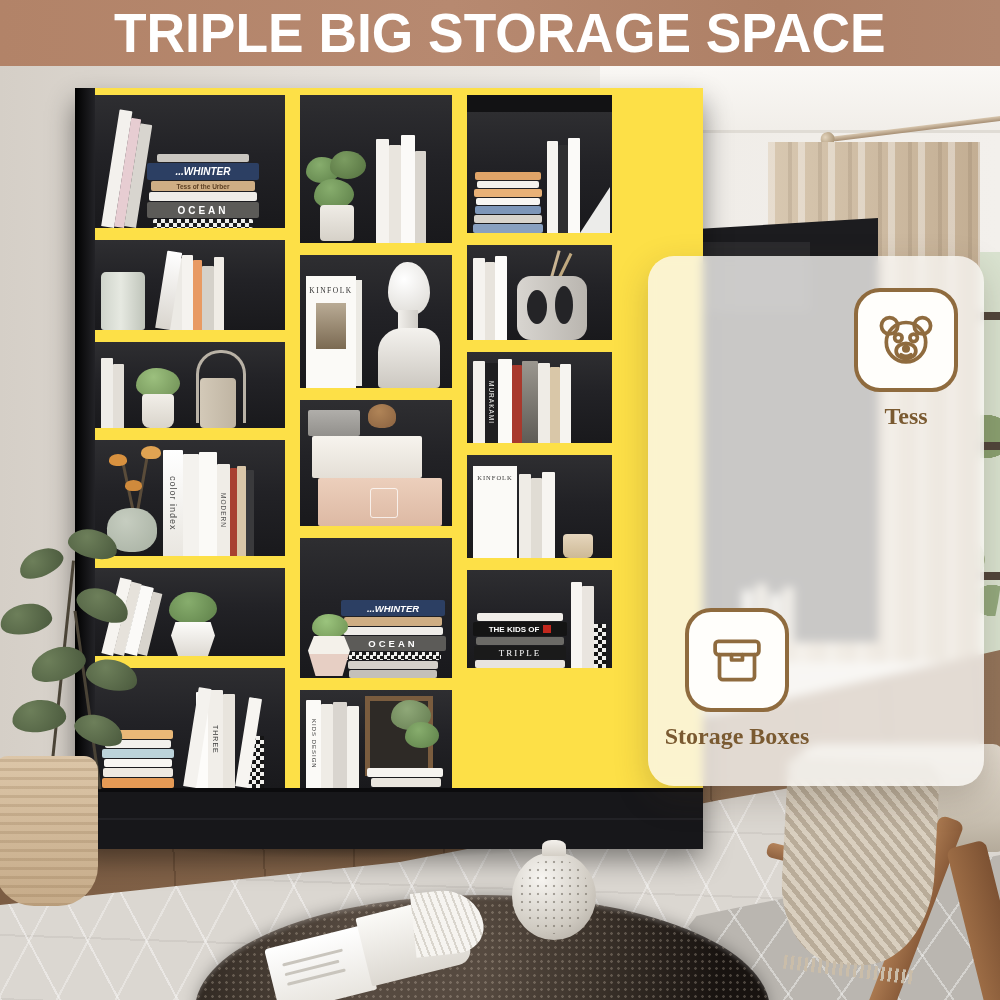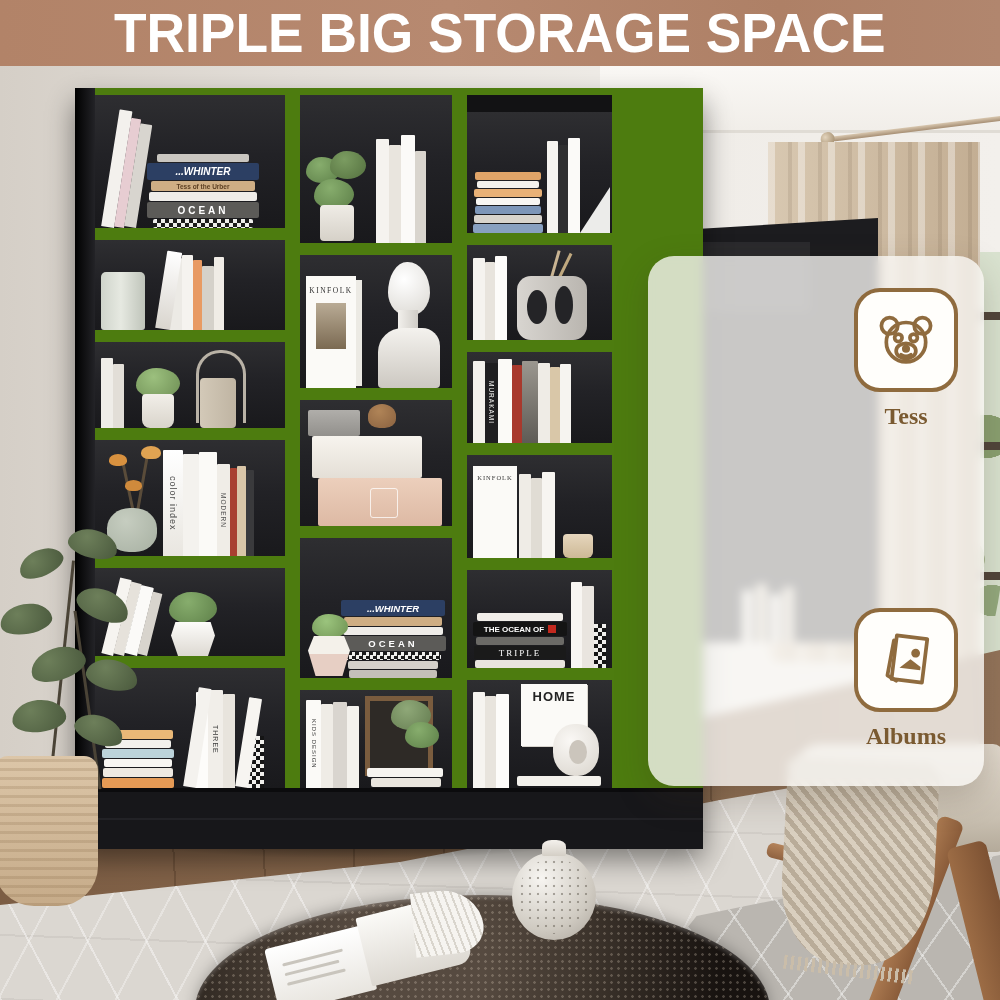--- a/index.html
+++ b/index.html
@@ -82,21 +82,21 @@
   .lplant-pot{left:-6px;top:756px;width:104px;height:150px;z-index:6;border-radius:14px 14px 40px 40px;
         background:linear-gradient(180deg,#dcc6a8,#c6ab89);}
   .lplant-pot .weave{position:absolute;inset:0;border-radius:inherit;
         background:repeating-linear-gradient(0deg,rgba(120,90,55,.18) 0 3px,transparent 3px 9px);}
   .lplant{left:-10px;top:520px;width:190px;height:260px;z-index:6;}
   .leaf{position:absolute;background:radial-gradient(circle at 35% 30%,#6d7f5a,#49583c);
         border-radius:50% 50% 50% 50%/60% 60% 40% 40%;}
   .stem{position:absolute;width:3px;background:#4a4336;}
 
   
-  .case{left:75px;top:88px;width:628px;height:757px;z-index:5;background:#4d7c0f;
+  .case{left:75px;top:88px;width:628px;height:757px;z-index:5;background:#fde047;
         box-shadow:0 14px 26px rgba(0,0,0,.45);}
   .case .sidehl{position:absolute;left:0;top:0;width:20px;height:100%;
         background:linear-gradient(90deg,#000,#232327);}
   .cell{position:absolute;background:linear-gradient(180deg,#2e2e31 0%,#222226 45%,#19191c 100%);
         display:flex;align-items:flex-end;padding:0 6px;box-sizing:border-box;overflow:hidden;}
   .plinth{position:absolute;left:0;top:700px;width:100%;height:57px;background:#17171a;
         border-top:4px solid #0b0b0d;}
   .plinth .seam{position:absolute;left:0;top:26px;width:100%;height:2px;background:#222226;}
   .case-shadow{left:70px;top:838px;width:575px;height:26px;z-index:4;
         background:radial-gradient(50% 100% at 50% 0,rgba(0,0,0,.42),transparent 80%);}
@@ -426,45 +426,32 @@
       </div>
       <span class="b" style="width:12px;height:84px;background:#efecE6"></span>
       <span class="b" style="width:11px;height:80px;background:#e0dcd4"></span>
       <span class="b" style="width:13px;height:86px;background:#f7f5f1"></span>
       <div style="align-self:flex-end;width:30px;height:24px;background:linear-gradient(#e6d6bd,#cdb996);border-radius:4px 4px 6px 6px;margin-left:8px"></div>
     </div>
     <div class="cell" style="left:392px;top:482px;width:145px;height:98px">
       <div class="hstack" style="width:96px">
         <div class="hb" style="width:86px;height:8px;background:#f1eee9"></div>
         <div class="hb" style="width:94px;height:14px;background:#141414;gap:4px">
-            <span style="color:#fff;font-weight:700;font-size:8px">THE OCEAN OF</span>
+            <span style="color:#fff;font-weight:700;font-size:8px">THE KIDS OF</span>
             <span style="display:inline-block;width:8px;height:8px;background:#c2281e"></span>
           </div>
         <div class="hb" style="width:88px;height:8px;background:#6b6a66"></div>
         <div class="hb" style="width:92px;height:13px;background:#1a1a1a">
             <span style="color:#fff;font-family:'Liberation Serif',serif;font-size:9px;letter-spacing:2px">TRIPLE</span>
           </div>
         <div class="hb" style="width:90px;height:8px;background:#e8e4de"></div>
       </div>
       <span class="b" style="width:11px;height:86px;background:#f8f6f2;margin-left:4px"></span>
       <span class="b" style="width:12px;height:82px;background:#e9e5df"></span>
       <span class="bookend-b" style="height:44px"></span>
-    </div>
-    <div class="cell" style="left:392px;top:592px;width:145px;height:108px">
-      <span class="b" style="width:12px;height:96px;background:#f6f4f0"></span>
-      <span class="b" style="width:11px;height:92px;background:#e8e4dd"></span>
-      <span class="b" style="width:13px;height:94px;background:#fdfcfa"></span>
-      <div style="position:relative;width:96px;height:104px;margin-left:2px">
-        <div style="position:absolute;left:10px;top:0;width:66px;height:62px;background:#fbfaf7;box-shadow:1px 1px 0 #d8d4cd;display:flex;justify-content:center">
-          <span style="font-weight:700;font-size:13px;color:#232323;margin-top:5px;letter-spacing:1px">HOME</span>
-        </div>
-        <div style="position:absolute;left:42px;top:40px;width:46px;height:52px;background:radial-gradient(circle at 38% 32%,#faf8f5,#d9d4cc);border-radius:46%"></div>
-        <div style="position:absolute;left:58px;top:56px;width:18px;height:24px;background:#cbc5bc;border-radius:50%"></div>
-        <div style="position:absolute;left:6px;top:92px;width:84px;height:10px;background:#f3f1ec;border-radius:2px"></div>
-      </div>
     </div>
 
     <div class="plinth">
         <div class="seam"></div>
       </div>
   </div>
   <div class="abs case-shadow"></div>
 
   <div class="abs table">
       <div class="speck"></div>
@@ -496,32 +483,29 @@
         <ellipse cx="32" cy="42" rx="9" ry="7"></ellipse>
         <circle cx="32" cy="40" r="2" fill="#8f6b3e"></circle>
         <path d="M27.5 45.5 Q32 48.5 36.5 45.5"></path>
       </svg>
     </div>
     <div class="f-label">Tess</div>
   </div>
 
 
 
-
-  <div class="abs feature" style="left:821px;top:608px;width:170px;z-index:21">
+  <div class="abs feature" style="left:642px;top:608px;width:190px;z-index:21">
     <div class="icon-card">
       <svg viewBox="0 0 64 64">
-        <g transform="rotate(7 34 32)">
-          <rect x="21" y="11" width="28" height="40"></rect>
-          <circle cx="40" cy="25" r="4" fill="#8f6b3e" stroke="none"></circle>
-          <path d="M27 40 L36 31 L46 37 V40 Z" fill="#8f6b3e" stroke="none"></path>
-        </g>
-        <path d="M21 14 L15 46 L23 51"></path>
+        <rect x="12" y="15" width="40" height="12" rx="3"></rect>
+        <path d="M16 27 V47 a3 3 0 0 0 3 3 H45 a3 3 0 0 0 3-3 V27"></path>
+        <path d="M27 27 v5 h10 v-5"></path>
       </svg>
     </div>
-    <div class="f-label">Albums</div>
-  </div>
+    <div class="f-label">Storage Boxes</div>
+  </div>
+
 
   <div class="abs banner">
     <h1>TRIPLE BIG STORAGE SPACE</h1>
   </div>
 
 </div>
 
 </body></html>

